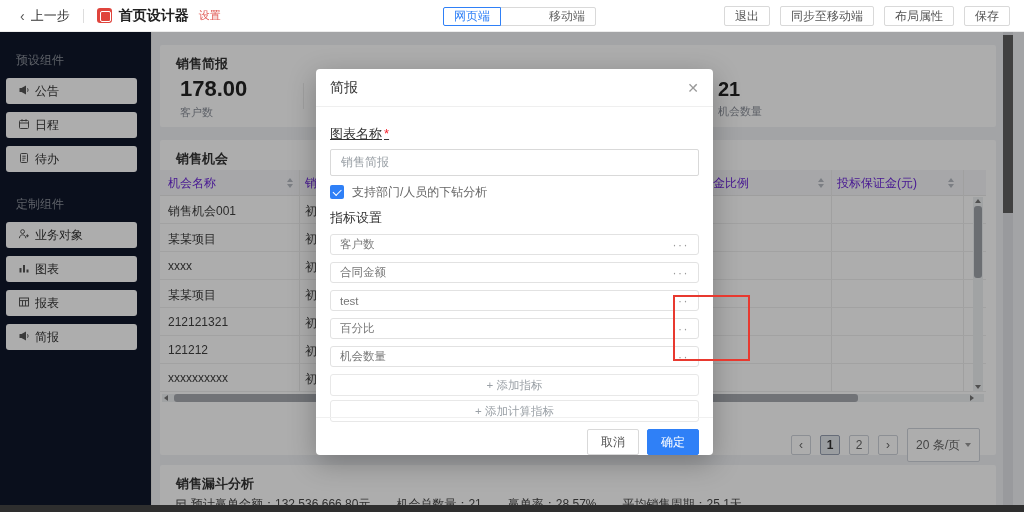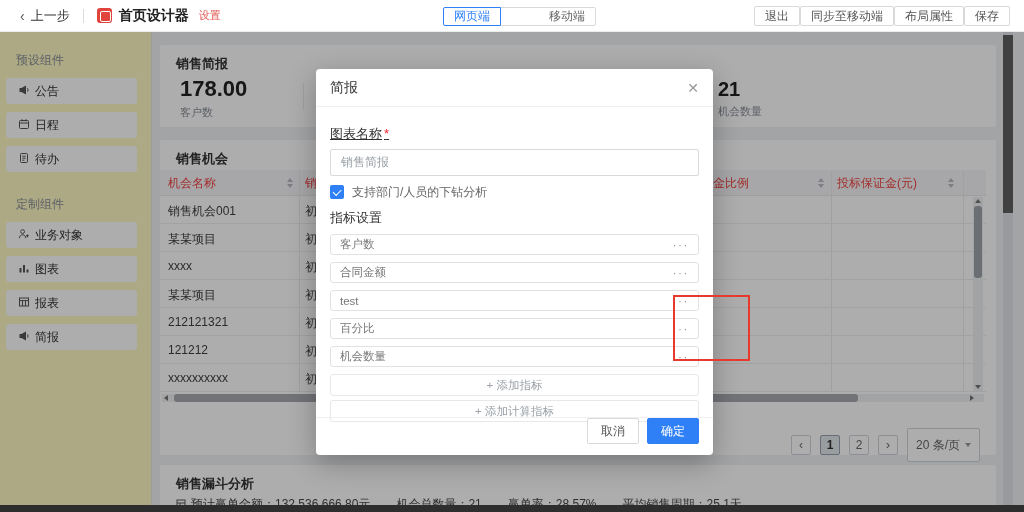--- a/index.html
+++ b/index.html
@@ -13,25 +13,25 @@
   .hdr-div { width:1px; height:14px; background:#ddd; margin:0 13px; }
   .applogo { width:15px; height:15px; background:#e0443c; border-radius:3px; position:relative; margin-right:7px; flex:0 0 auto; }
   .applogo::after { content:""; position:absolute; left:3px; top:3px; width:9px; height:9px; border:1.5px solid #fff; border-radius:2px; }
   .apptitle { font-weight:bold; font-size:14px; color:#222; }
   .settings { color:#e05a55; font-size:11px; margin-left:10px; cursor:pointer; }
   .tabs { position:absolute; left:443px; top:7px; display:flex; }
   .tab { height:19px; line-height:17px; padding:0 10px; font-size:12px; border:1px solid #d9d9d9; color:#666; background:#fff; cursor:pointer; }
   .tab:first-child { border-radius:2px 0 0 2px; }
   .tab:last-child { border-radius:0 2px 2px 0; margin-left:-1px;padding-left:48px; }
   .tab.active { border-color:#2F80F7; color:#2F80F7; position:relative; z-index:1; }
-  .hdr-actions { margin-left:auto; margin-right:14px; display:flex; }
+  .hdr-actions { margin-left:auto; margin-right:14px; display:flex; gap:10px; }
   .hbtn { height:20px; line-height:18px; padding:0 10px; border:1px solid #d9d9d9; border-radius:2px; background:#fff; font-size:12px; color:#555; cursor:pointer; }
 
   
-  .sidebar { position:absolute; left:0; top:32px; width:152px; height:480px; background:#fef9c3; border-right:1px solid #e8e8e8; padding-top:20px; }
+  .sidebar { position:absolute; left:0; top:32px; width:152px; height:480px; background:#0f172a; border-right:1px solid #e8e8e8; padding-top:20px; }
   .side-sec-title { font-size:12px; color:#8a8f99; margin:0 0 9px 16px; }
   .side-sec-title.second { margin-top:24px; }
   .side-item { height:26px; margin:0 14px 8px 6px; background:#fff; border-radius:3px; display:flex; align-items:center; padding-left:12px; gap:5px; font-size:12px; color:#333; cursor:pointer; }
   .side-item svg { flex:0 0 auto; }
 
   
   .card { position:absolute; background:#fff; border-radius:2px; }
   .card1 { left:160px; top:45px; width:836px; height:82px; }
   .card2 { left:160px; top:140px; width:836px; height:315px; }
   .card3 { left:160px; top:465px; width:836px; height:60px; }
@@ -39,21 +39,21 @@
 
   .stat1 { position:absolute; left:20px; top:31px; }
   .stat2 { position:absolute; left:558px; top:33px; }
   .stat-val { font-size:22px; font-weight:bold; color:#222; }
   .stat2 .stat-val { font-size:20px; }
   .stat-lbl { font-size:11px; color:#8a8f99; margin-top:3px; }
   .stat-div { position:absolute; left:143px; top:38px; width:1px; height:26px; background:#ececec; }
 
   
   .thead { position:absolute; left:0; top:30px; width:826px; height:26px; background:#f6f7f9; border-bottom:1px solid #e9e9e9; }
-  .th { position:absolute; top:0; height:26px; line-height:26px; font-size:12px; color:#ef4444; white-space:nowrap; }
+  .th { position:absolute; top:0; height:26px; line-height:26px; font-size:12px; color:#6d28d9; white-space:nowrap; }
   .sort { position:absolute; top:8px; display:inline-flex; flex-direction:column; align-items:center; cursor:pointer; }
   .sort i { display:block; width:0; height:0; border-left:3.5px solid transparent; border-right:3.5px solid transparent; }
   .sort .up { border-bottom:4px solid #b6bac2; margin-bottom:2px; }
   .sort .dn { border-top:4px solid #b6bac2; }
   .trow { position:absolute; left:0; width:826px; height:28px; border-bottom:1px solid #efefef; cursor:pointer; }
   .trow span { position:absolute; top:7px; font-size:12px; color:#3f3f3f; white-space:nowrap; }
   .cell-name { left:8px; } .cell-stage { left:145px; }
   .r0{top:56px}.r1{top:84px}.r2{top:112px}.r3{top:140px}.r4{top:168px}.r5{top:196px}.r6{top:224px}
   .vdiv { position:absolute; top:30px; width:1px; height:222px; background:#ececec; }
   .vd1{left:139px}.vd2{left:671px}.vd3{left:803px}
@@ -94,21 +94,21 @@
   .f-label { margin:18px 0 6px; font-size:13px; color:#333;text-decoration:underline; }
   .req { color:#F5222D; margin-left:2px; }
   .f-input { height:27px; border:1px solid #d9d9d9; border-radius:2px; line-height:25px; padding:0 10px; font-size:12px; color:#9aa0a6; cursor:text; }
   .chk-row { display:flex; align-items:center; gap:8px; margin-top:9px; height:14px; font-size:12px; color:#666; }
   .chk { width:14px; height:14px; background:#2F80F7; border-radius:2px; position:relative; cursor:pointer; flex:0 0 auto; }
   .chk::after { content:""; position:absolute; left:3px; top:3.5px; width:7px; height:3.5px; border-left:1.8px solid #fff; border-bottom:1.8px solid #fff; transform:rotate(-45deg); }
   .sec-label { margin:10px 0 7px; font-size:13px; color:#333; }
   .ind-row { height:21px; border:1px solid #e2e2e2; border-radius:3px; margin-bottom:7px; display:flex; align-items:center; padding:0 9px; font-size:11.5px; color:#777; cursor:pointer; }
   .ind-more { margin-left:auto; color:#999; letter-spacing:1.5px; font-size:12px; line-height:10px; cursor:pointer; }
   .add-row { height:22px; border:1px solid #e8e8e8; border-radius:3px; margin-bottom:4px; text-align:center; line-height:20px; font-size:11.5px; color:#9aa0a6; cursor:pointer; }
-  .m-foot { position:absolute; left:0; right:0; bottom:0; height:38px; border-top:1px solid #f0f0f0; display:flex; align-items:flex-start; justify-content:flex-end; gap:8px; padding:0 14px; }
+  .m-foot { position:absolute; left:0; right:0; bottom:0; height:38px; border-top:1px solid #f0f0f0; display:flex; align-items:flex-end; justify-content:flex-end; gap:8px; padding:0 14px; }
   .btn { height:26px; padding:0 13px; border-radius:2px; font-size:12px; line-height:24px; cursor:pointer; }
   .btn-cancel { border:1px solid #d9d9d9; background:#fff; color:#555; }
   .btn-primary { background:#2F80F7; border:1px solid #2F80F7; color:#fff; }
 
   
   .cmenu { position:absolute; left:677px; top:272px; width:72px; background:#fff; border-radius:2px; box-shadow:0 2px 12px rgba(0,0,0,0.22); z-index:110; padding:5px 0; }
   .cmenu-item { height:21px; line-height:21px; padding:0 7px; font-size:11.5px; color:#555; white-space:nowrap; cursor:pointer; }
   .red-rect { position:absolute; left:673px; top:295px; width:77px; height:66px; border:2px solid #e8392f; z-index:120; pointer-events:none; }
 </style>
 </head>

